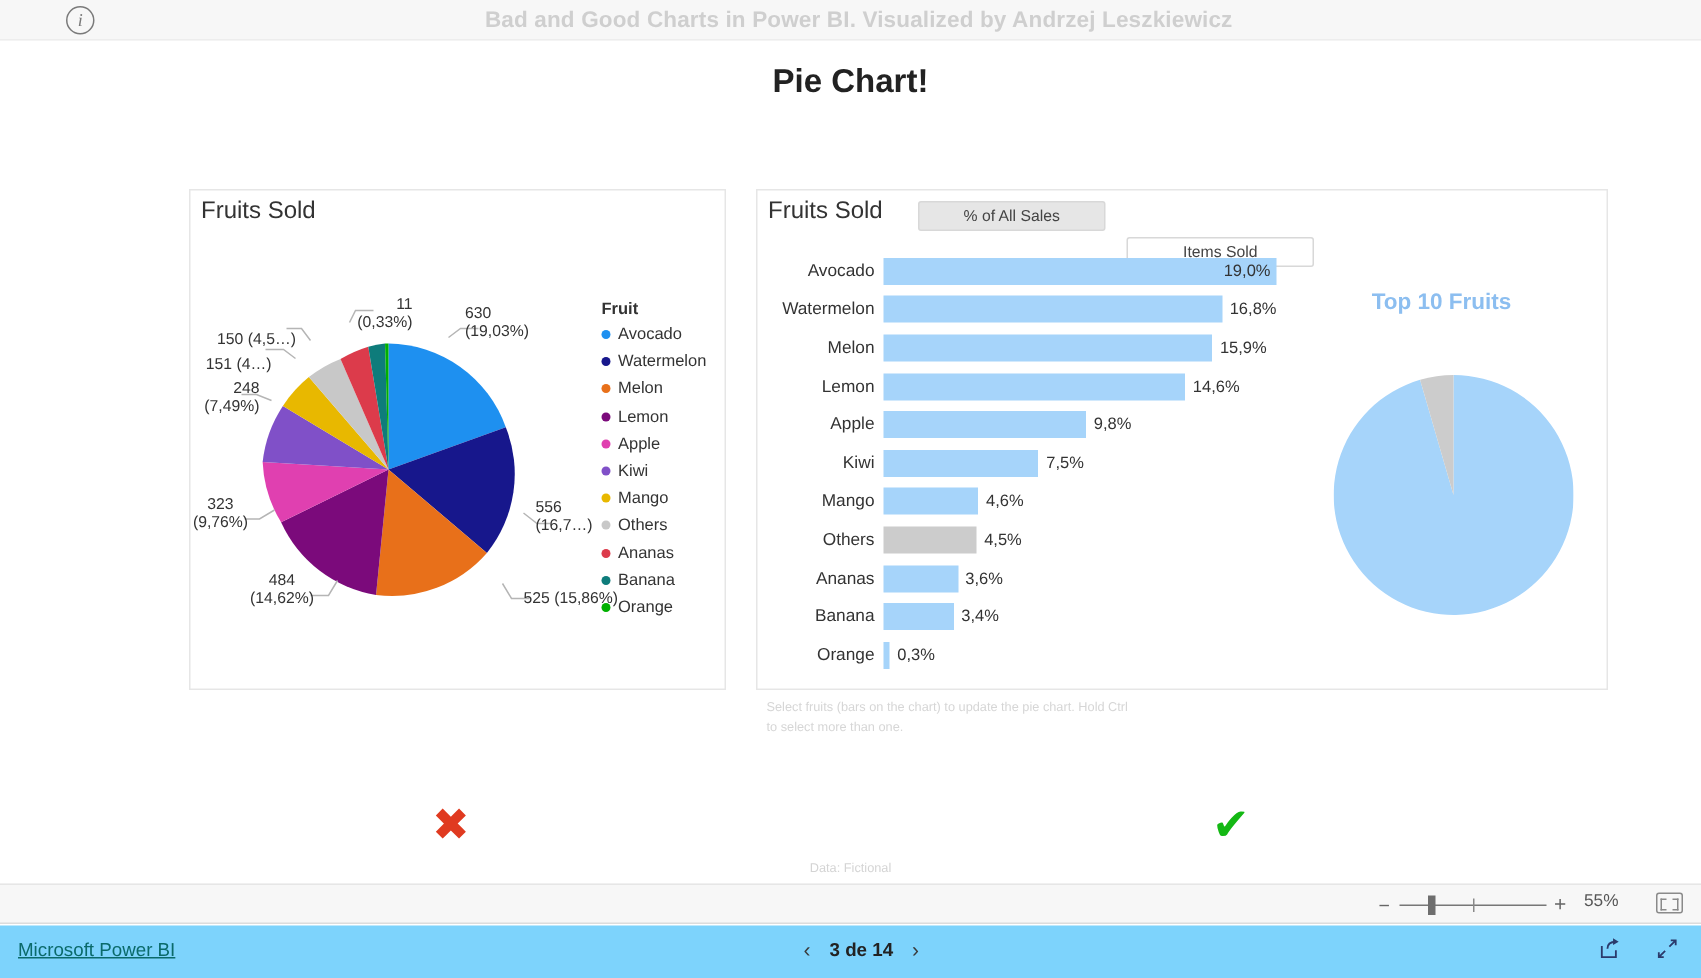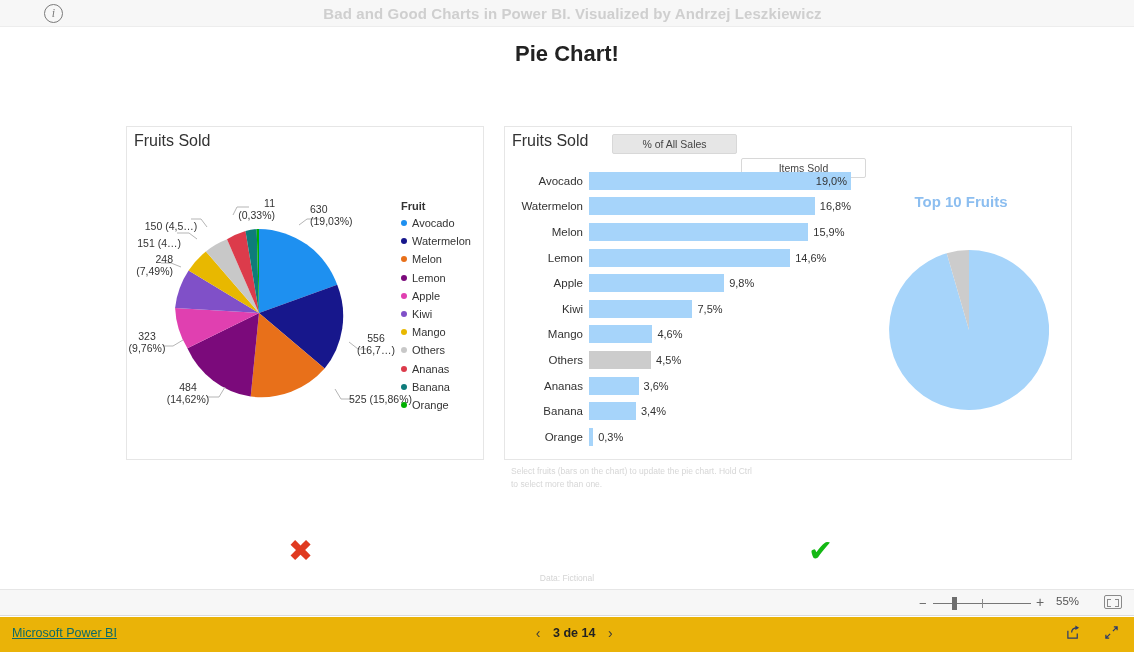--- a/index.html
+++ b/index.html
@@ -62,21 +62,21 @@
   .legend-label { font-size: 11px; color: #333; white-space: nowrap; }
 
   
   .card-right {
     position: absolute; left: 504px; top: 126px; width: 568px; height: 334px;
     background: #fff; border: 1px solid #e6e6e6;
   }
   .card-right .card-title {
     position: absolute; left: 7px; top: 5px; font-size: 16px; color: #333;
   }
-  .toggle-group { position: absolute; left: 107px; top: 7px; display: flex; }
+  .toggle-group { position: absolute; left: 107px; top: 7px; display: flex; gap: 10px; }
   .toggle-btn {
     width: 125px; height: 20px; font-size: 10.5px; color: #444;
     display: flex; align-items: center; justify-content: center;
     border: 1px solid #d8d8d8; background: #fff; border-radius: 2px;
   }
   .toggle-btn.selected { background: #e6e6e6; }
   .toggle-group .toggle-btn + .toggle-btn { margin-left: 4px; margin-top: 24px; }
 
   .bars { position: absolute; left: 6px; top: 41px; width: 340px; }
   .bar-row { display: flex; align-items: center; height: 25.6px; }
@@ -127,21 +127,21 @@
   .fit-icon::before, .fit-icon::after {
     content: ""; position: absolute; top: 3px; width: 3px; height: 6px;
     border: 1px solid #8a8a8a;
   }
   .fit-icon::before { left: 2px; border-right: none; }
   .fit-icon::after  { right: 2px; border-left: none; }
 
   
   .bottombar {
     position: absolute; left: 0; top: 617px; width: 1134px; height: 35px;
-    background: #eab308;
+    background: #7dd3fc;
   }
   .pbi-link {
     position: absolute; left: 12px; top: 9px; font-size: 12.5px;
     color: #0b6a6a; text-decoration: underline;
   }
   .pager { position: absolute; left: 527px; top: 8px; display: flex; align-items: center; }
   .pager-arrow { font-size: 14px; color: #3a3a3a; width: 22px; text-align: center; }
   .pager-text { font-size: 12.5px; font-weight: bold; color: #222; margin: 0 4px; }
   .share-icon, .expand-icon { position: absolute; top: 8px; font-size: 14px; color: #2b3a6b; }
   .share-icon { left: 1066px; }
@@ -200,21 +200,21 @@
         <path d="M70,112 L62,106 L50,106"></path>
         <path d="M80,100 L74,92 L64,92"></path>
         <path d="M106,88 L110,80 L122,80"></path>
       </g>
     </svg>
 
     <div class="plabel" style="left:183px;top:76px;text-align:left">
       <span>630</span><br>
       <span>(19,03%)</span>
     </div>
-    <div class="plabel" style="left:230px;top:205px;text-align:center">
+    <div class="plabel" style="left:230px;top:205px;text-align:left">
       <span>556</span><br>
       <span>(16,7…)</span>
     </div>
     <div class="plabel" style="left:222px;top:266px;text-align:left">525 (15,86%)</div>
     <div class="plabel" style="left:30px;top:254px;width:62px;text-align:center">
       <span>484</span><br>
       <span>(14,62%)</span>
     </div>
     <div class="plabel" style="left:-6px;top:203px;width:52px;text-align:center">
       <span>323</span><br>

